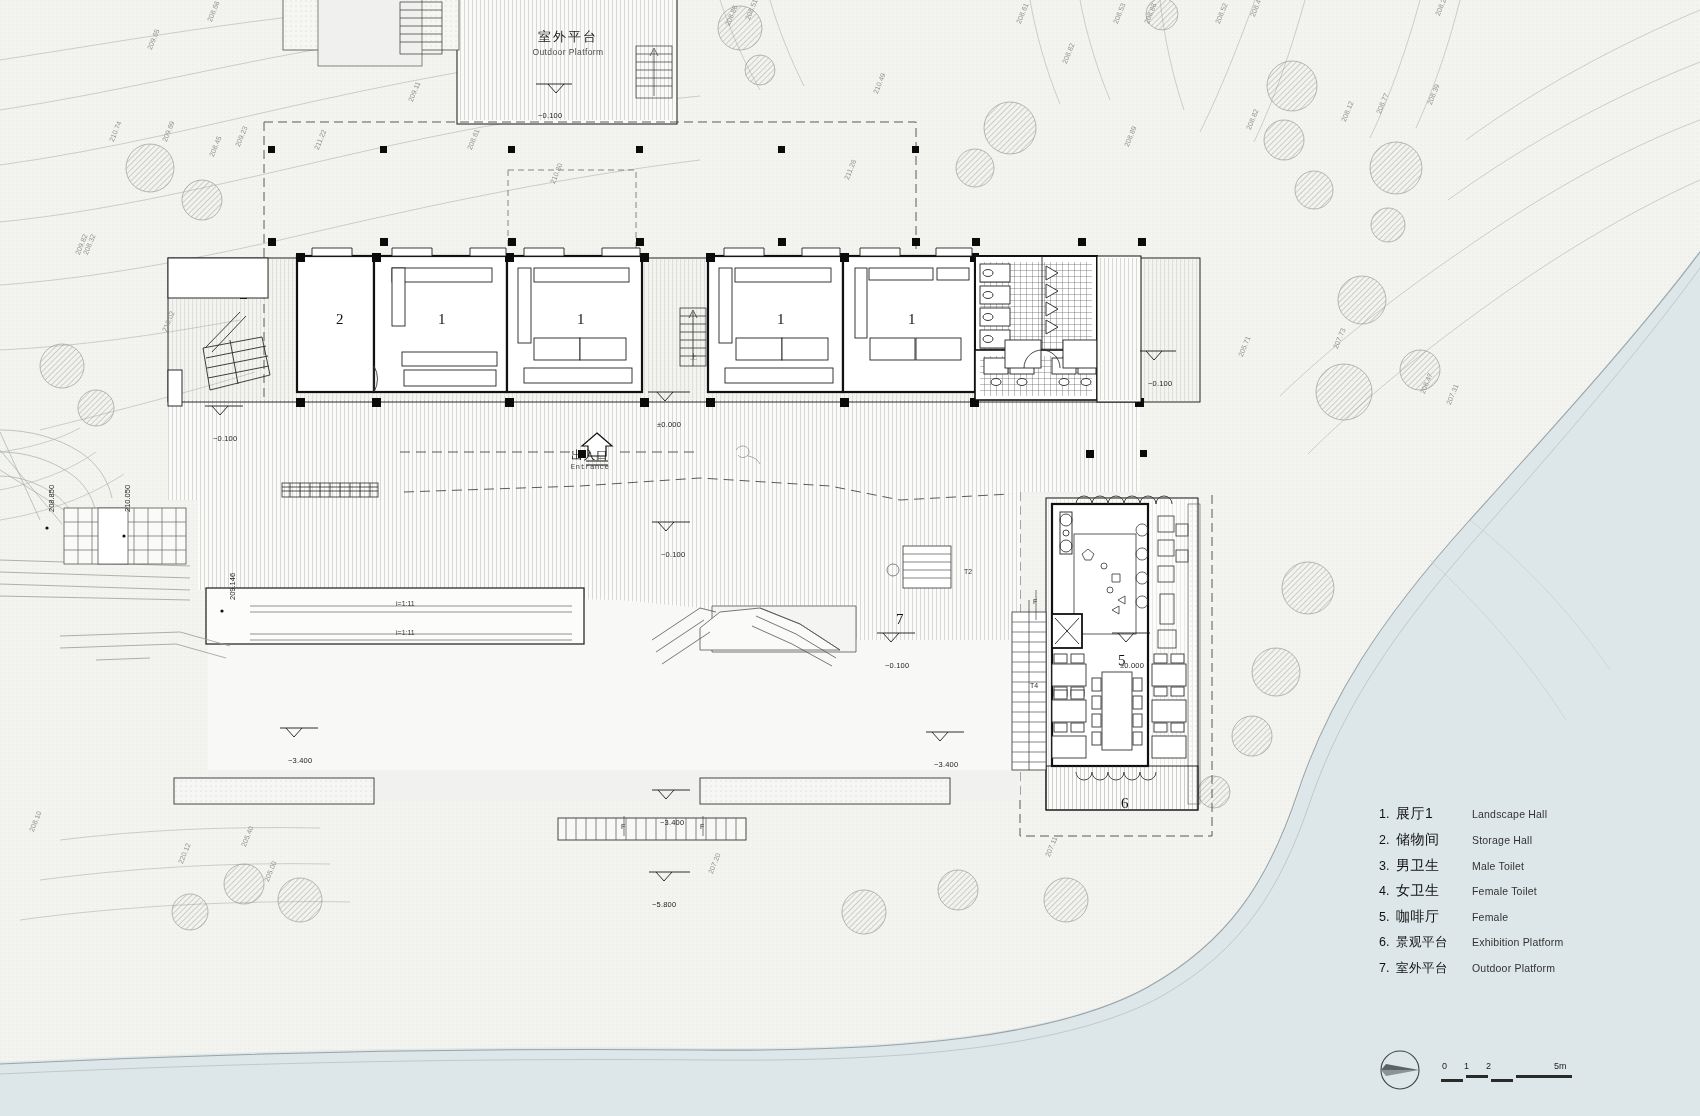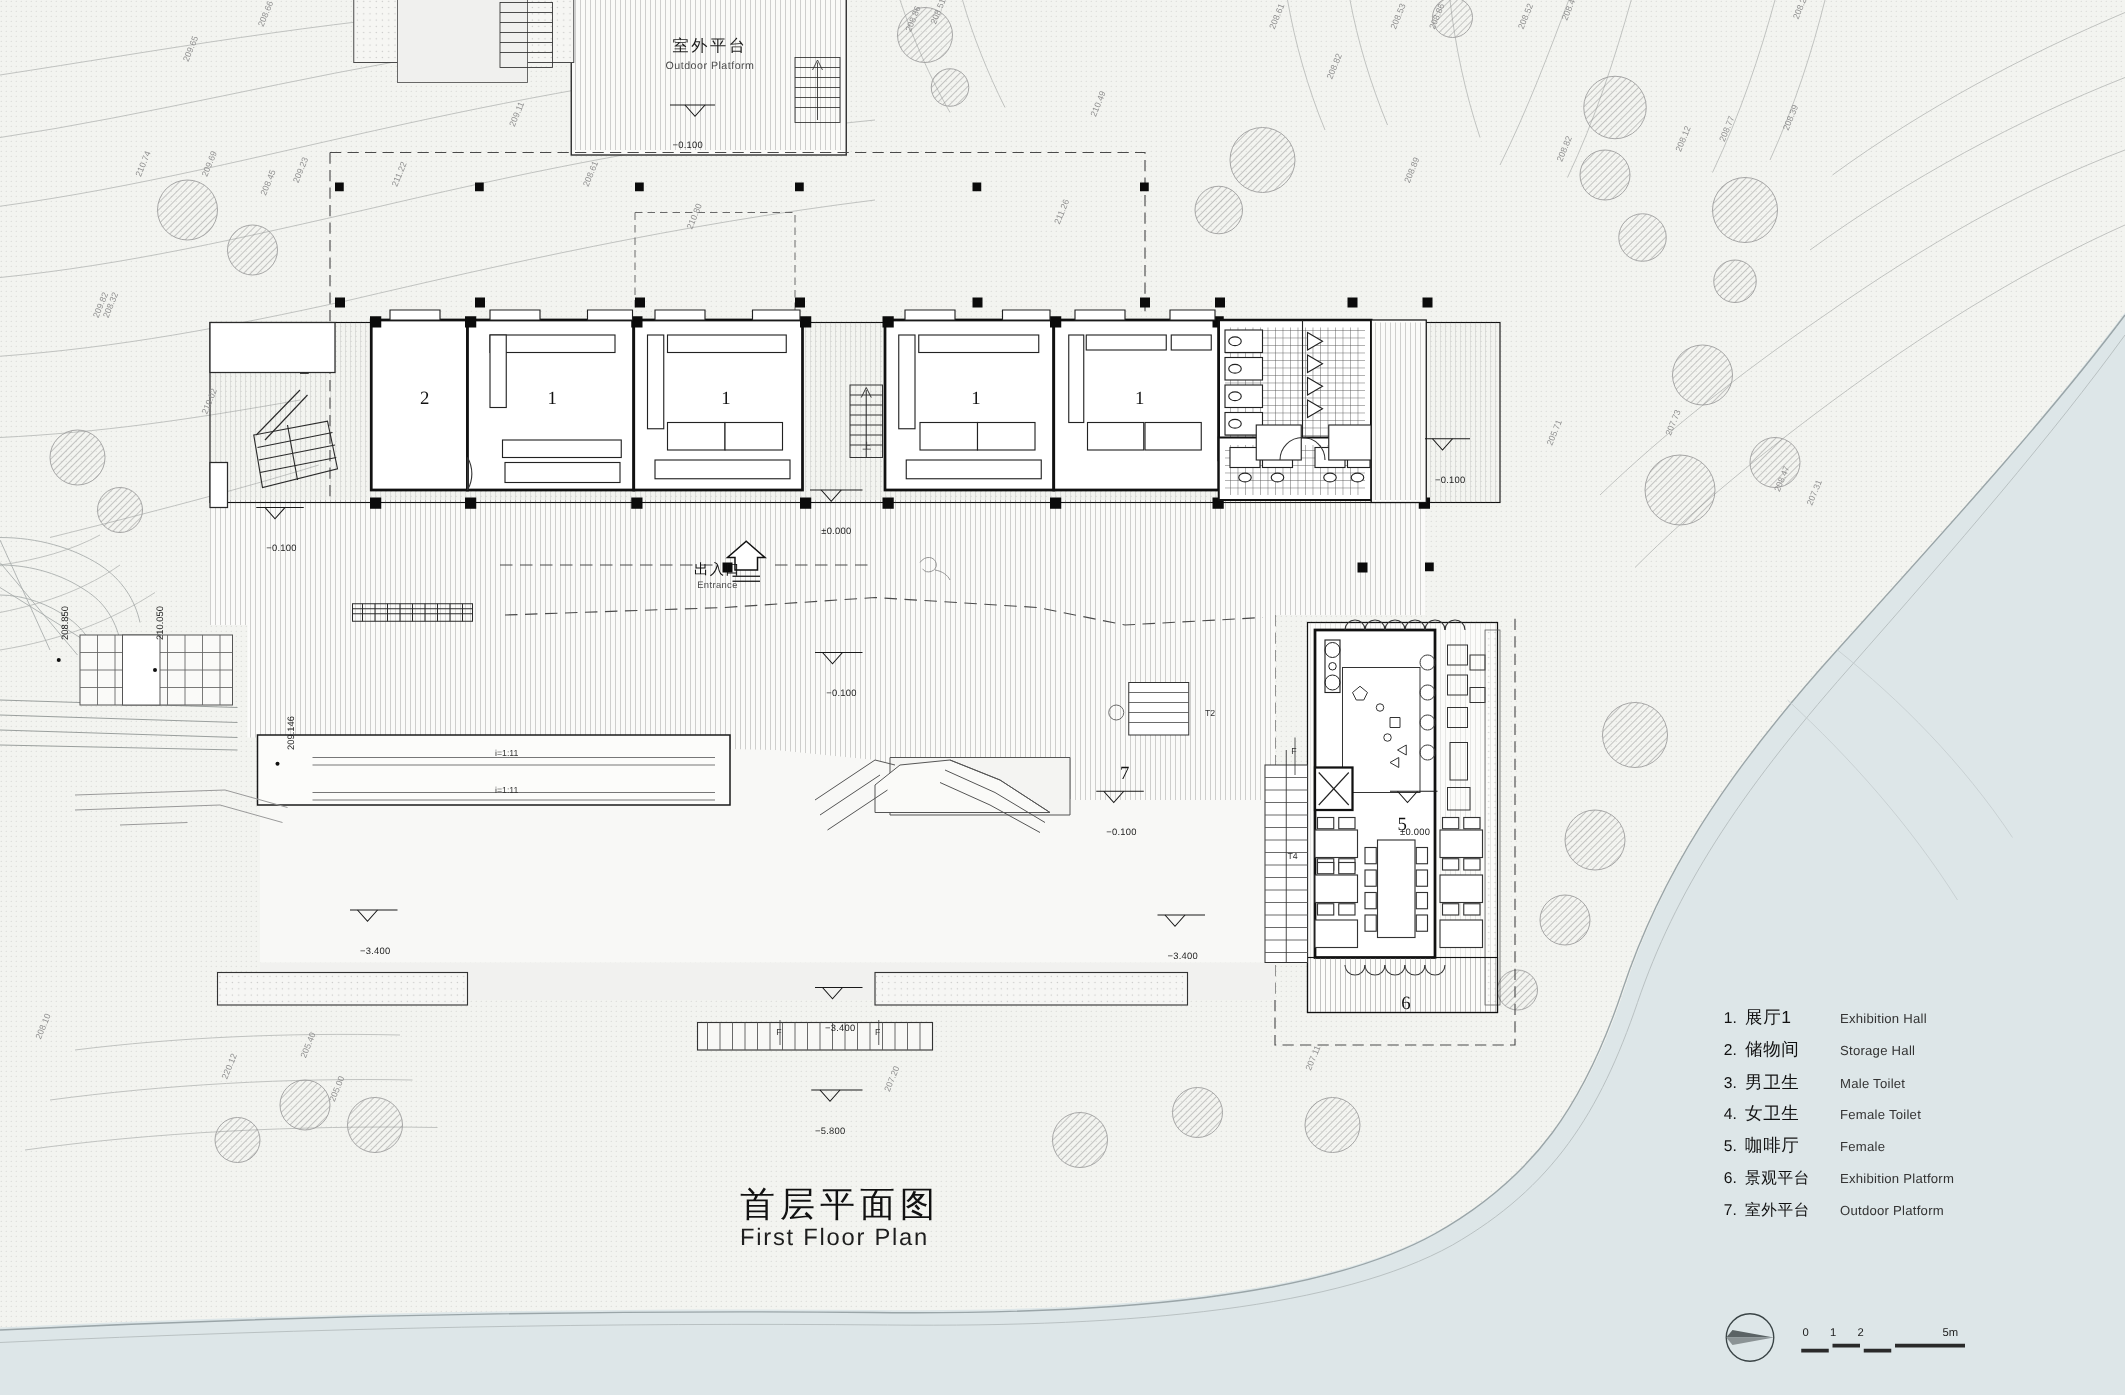--- a/index.html
+++ b/index.html
@@ -702,21 +702,21 @@
       <line x1="624" y1="816" x2="624" y2="836"></line>
       <line x1="703" y1="816" x2="703" y2="836"></line>
     </g>
   </svg>
 
   <div class="platlabel" style="left:498px;top:28px;width:140px;">
     <div class="cn">室外平台</div>
     <div class="en">Outdoor Platform</div>
   </div>
 
-  <div class="entlabel" style="left:534px;top:448px;width:80px;">
+  <div class="entlabel" style="left:550px;top:448px;width:80px;font-family:Liberation Mono, monospace;">
     <div class="cn">出入口</div>
     <div class="en">Entrance</div>
   </div>
 
   <div id="roomnums">
       <div class="roomnum" style="left: 336px; top: 311px;">2</div>
       <div class="roomnum" style="left: 438px; top: 311px;">1</div>
       <div class="roomnum" style="left: 577px; top: 311px;">1</div>
       <div class="roomnum" style="left: 777px; top: 311px;">1</div>
       <div class="roomnum" style="left: 908px; top: 311px;">1</div>
@@ -798,21 +798,21 @@
       <div class="contourlbl" style="left: 177px; top: 862px; transform-origin: left top; transform: rotate(-68deg);">220.12</div>
       <div class="contourlbl" style="left: 240px; top: 845px; transform-origin: left top; transform: rotate(-68deg);">205.40</div>
       <div class="contourlbl" style="left: 263px; top: 880px; transform-origin: left top; transform: rotate(-68deg);">205.00</div>
       <div class="contourlbl" style="left: 707px; top: 872px; transform-origin: left top; transform: rotate(-68deg);">207.20</div>
     </div>
 
   <div id="legend">
       <div class="legrow">
         <span class="legnum">1.</span>
         <span class="legcn">展厅1</span>
-        <span class="legen">Exhibition Hall</span>
+        <span class="legen">Landscape Hall</span>
       </div>
       <div class="legrow">
         <span class="legnum">2.</span>
         <span class="legcn">储物间</span>
         <span class="legen">Storage Hall</span>
       </div>
       <div class="legrow">
         <span class="legnum">3.</span>
         <span class="legcn">男卫生</span>
         <span class="legen">Male Toilet</span>
@@ -832,24 +832,20 @@
         <span class="legcn" style="font-size: 12.5px;">景观平台</span>
         <span class="legen">Exhibition Platform</span>
       </div>
       <div class="legrow">
         <span class="legnum">7.</span>
         <span class="legcn" style="font-size: 12.5px;">室外平台</span>
         <span class="legen">Outdoor Platform</span>
       </div>
     </div>
 
-  <div id="title">
-    <div class="cn">首层平面图</div>
-    <div class="en">First Floor Plan</div>
-  </div>
 
   <svg class="abs" width="330" height="70" style="left:1370px;top:1045px;">
     <g>
       <circle cx="30" cy="25" r="19" fill="none" stroke="#3a4446" stroke-width="1.1"></circle>
       <path d="M11,25 L49,25 L16,19 Z" fill="#5b6365"></path>
       <path d="M11,25 L49,25 L16,31 Z" fill="#8b9395"></path>
     </g>
   </svg>
   <div id="scalewrap">
     <div class="scalenum" style="left:58px;top:13px;">0</div>

